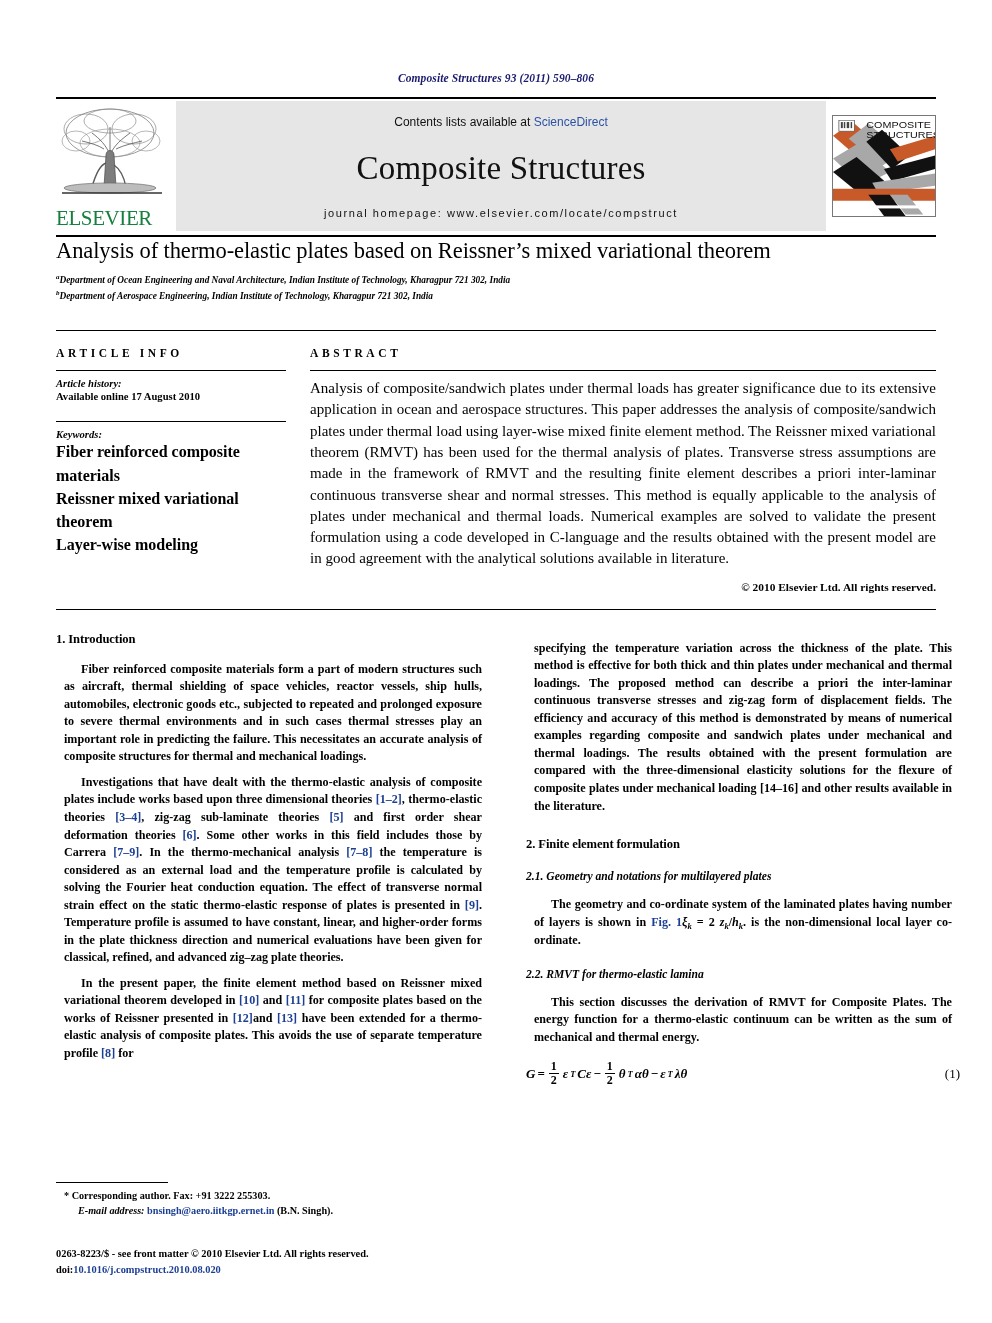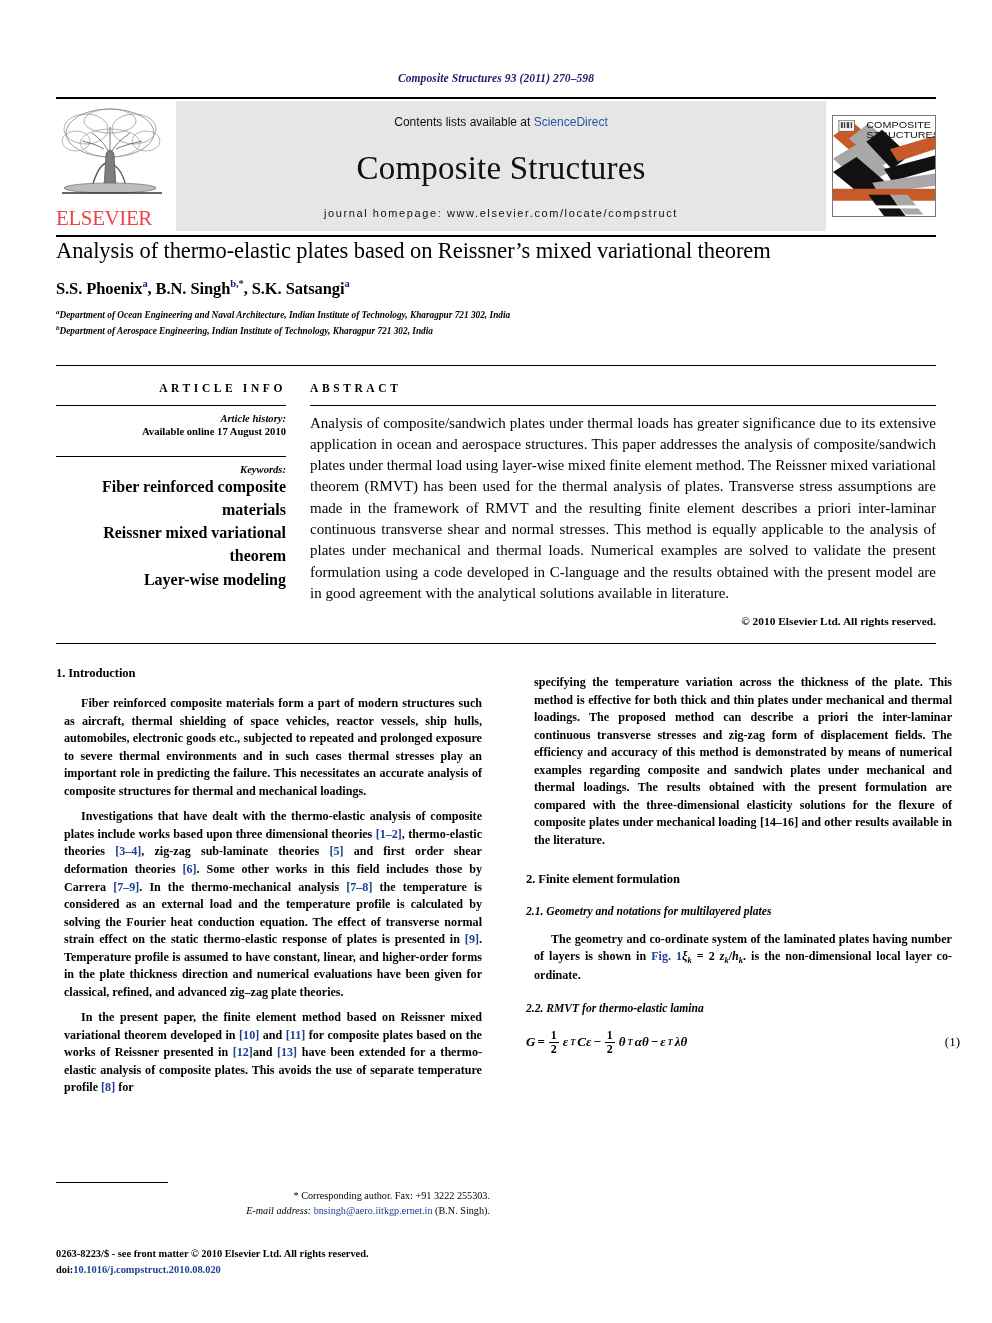--- a/index.html
+++ b/index.html
@@ -41,21 +41,21 @@
     display: flex;
     flex-direction: column;
     justify-content: space-between;
     padding: 4px 2px 4px 0;
   }
   .tree-logo { width: 112px; height: 96px; display: block; }
   .elsevier-word {
     font-family: "Liberation Serif", serif;
     font-size: 21px;
     letter-spacing: -0.4px;
-    color: #ef4444;
+    color: #15803d;
     font-weight: 400;
     line-height: 1;
     text-align: left;
   }
   .journal-band {
     flex: 1 1 auto;
     background: #e6e6e6;
     margin: 2px 6px 2px 4px;
     display: flex;
     flex-direction: column;
@@ -122,21 +122,21 @@
   .affil div { white-space: nowrap; }
 
   
   .info-abstract {
     margin-top: 26px;
     border-top: 1px solid #000;
     padding-top: 16px;
     display: flex;
     gap: 24px;
   }
-  .col-info { width: 230px; flex: 0 0 230px; text-align: right; }
+  .col-info { width: 230px; flex: 0 0 230px; }
   .col-abstract { flex: 1 1 auto; }
   .section-caps {
     font-family: "Liberation Serif", serif;
     font-size: 11.5px;
     font-weight: bold;
     letter-spacing: 3.6px;
     margin-bottom: 11px;
   }
   .hr-thin { border-top: 1px solid #000; margin: 0 0 7px 0; }
   .info-label { font-size: 10.6px; font-style: italic; font-weight: bold; }
@@ -217,46 +217,45 @@
   
   .footnote {
     position: absolute;
     left: 56px;
     top: 1182px;
     width: 434px;
   }
   .fn-rule { width: 112px; border-top: 1px solid #000; margin-bottom: 5px; }
   .fn-line {
     font-size: 10.2px;
-    font-weight: normal;
+    font-weight: bold;
     line-height: 1.5;
     padding-left: 10px;
     text-indent: -10px;
     margin-left: 8px;
-    text-align: right;
   }
   .fn-line .fn-ital { font-style: italic; }
   .fn-link { color: #1c3f94; }
   .issn-block {
     position: absolute;
     left: 56px;
     top: 1246px;
     width: 460px;
     font-size: 10.4px;
     font-weight: bold;
     line-height: 1.5;
   }
   .issn-block .doi-link { color: #1c3f94; }
 </style>
 </head>
 <body>
 
 <div class="page">
 
-  <div class="running-head">Composite Structures 93 (2011) 270–598</div>
+  <div class="running-head">Composite Structures 93 (2011) 590–806</div>
 
   <div class="masthead">
 
     <div class="elsevier-block">
       <svg class="tree-logo" viewBox="0 0 112 96">
         <g fill="none" stroke="#4a4a4a" stroke-width="0.7">
           <ellipse cx="54" cy="30" rx="44" ry="24" fill="#ffffff" stroke="#6d6d6d"></ellipse>
           <ellipse cx="30" cy="26" rx="22" ry="15" stroke="#8a8a8a"></ellipse>
           <ellipse cx="78" cy="26" rx="22" ry="15" stroke="#8a8a8a"></ellipse>
           <ellipse cx="54" cy="18" rx="26" ry="12" stroke="#8a8a8a"></ellipse>
@@ -315,23 +314,20 @@
         <text x="34" y="16" font-family="Liberation Sans, sans-serif" font-size="11" fill="#111">COMPOSITE</text>
         <text x="34" y="29" font-family="Liberation Sans, sans-serif" font-size="11" fill="#111">STRUCTURES</text>
       </svg>
     </div>
   </div>
   <div class="masthead-rule"></div>
 
   <div class="title-block">
     <h1 class="paper-title">Analysis of thermo-elastic plates based on Reissner’s mixed variational theorem</h1>
 
-    <div class="authors">
-      <span>S.S. Phoenix</span><sup>a</sup><span>, </span><span>B.N. Singh</span><sup>b,*</sup><span>, </span><span>S.K. Satsangi</span><sup>a</sup>
-    </div>
 
     <div class="affil">
       <div><sup>a</sup><span>Department of Ocean Engineering and Naval Architecture, Indian Institute of Technology, Kharagpur 721 302, India</span></div>
       <div><sup>b</sup><span>Department of Aerospace Engineering, Indian Institute of Technology, Kharagpur 721 302, India</span></div>
     </div>
   </div>
 
   <div class="info-abstract">
 
     <div class="col-info">
@@ -373,20 +369,21 @@
     <div class="bcol">
       <p class="para" style="text-indent:0">specifying the temperature variation across the thickness of the plate. This method is effective for both thick and thin plates under mechanical and thermal loadings. The proposed method can describe a priori the inter-laminar continuous transverse stresses and zig-zag form of displacement fields. The efficiency and accuracy of this method is demonstrated by means of numerical examples regarding composite and sandwich plates under mechanical and thermal loadings. The results obtained with the present formulation are compared with the three-dimensional elasticity solutions for the flexure of composite plates under mechanical loading [14–16] and other results available in the literature.</p>
 
       <h2 class="sec spaced">2. Finite element formulation</h2>
       <h3 class="subsec">2.1. Geometry and notations for multilayered plates</h3>
 
       <p class="para"><span>The geometry and co-ordinate system of the laminated plates having number of layers is shown in </span><span class="cite">Fig. 1</span><span style="font-style:italic">ξ</span><sub class="sm" style="font-style:italic">k</sub><span> = 2 </span><span style="font-style:italic">z</span><sub class="sm" style="font-style:italic">k</sub><span>/</span><span style="font-style:italic">h</span><sub class="sm" style="font-style:italic">k</sub><span>. is the non-dimensional local layer co-ordinate.</span></p>
 
       <h3 class="subsec">2.2. RMVT for thermo-elastic lamina</h3>
 
+      <p class="para">This section discusses the derivation of RMVT for Composite Plates. The energy function for a thermo-elastic continuum can be written as the sum of mechanical and thermal energy.</p>
 
       <div class="eqline">
         <span class="eq-math">
           <span>G</span>
           <span style="font-style:normal">=</span>
           <span class="frac">
             <span class="num">1</span>
             <span class="den">2</span>
           </span>
           <span>ε</span>

